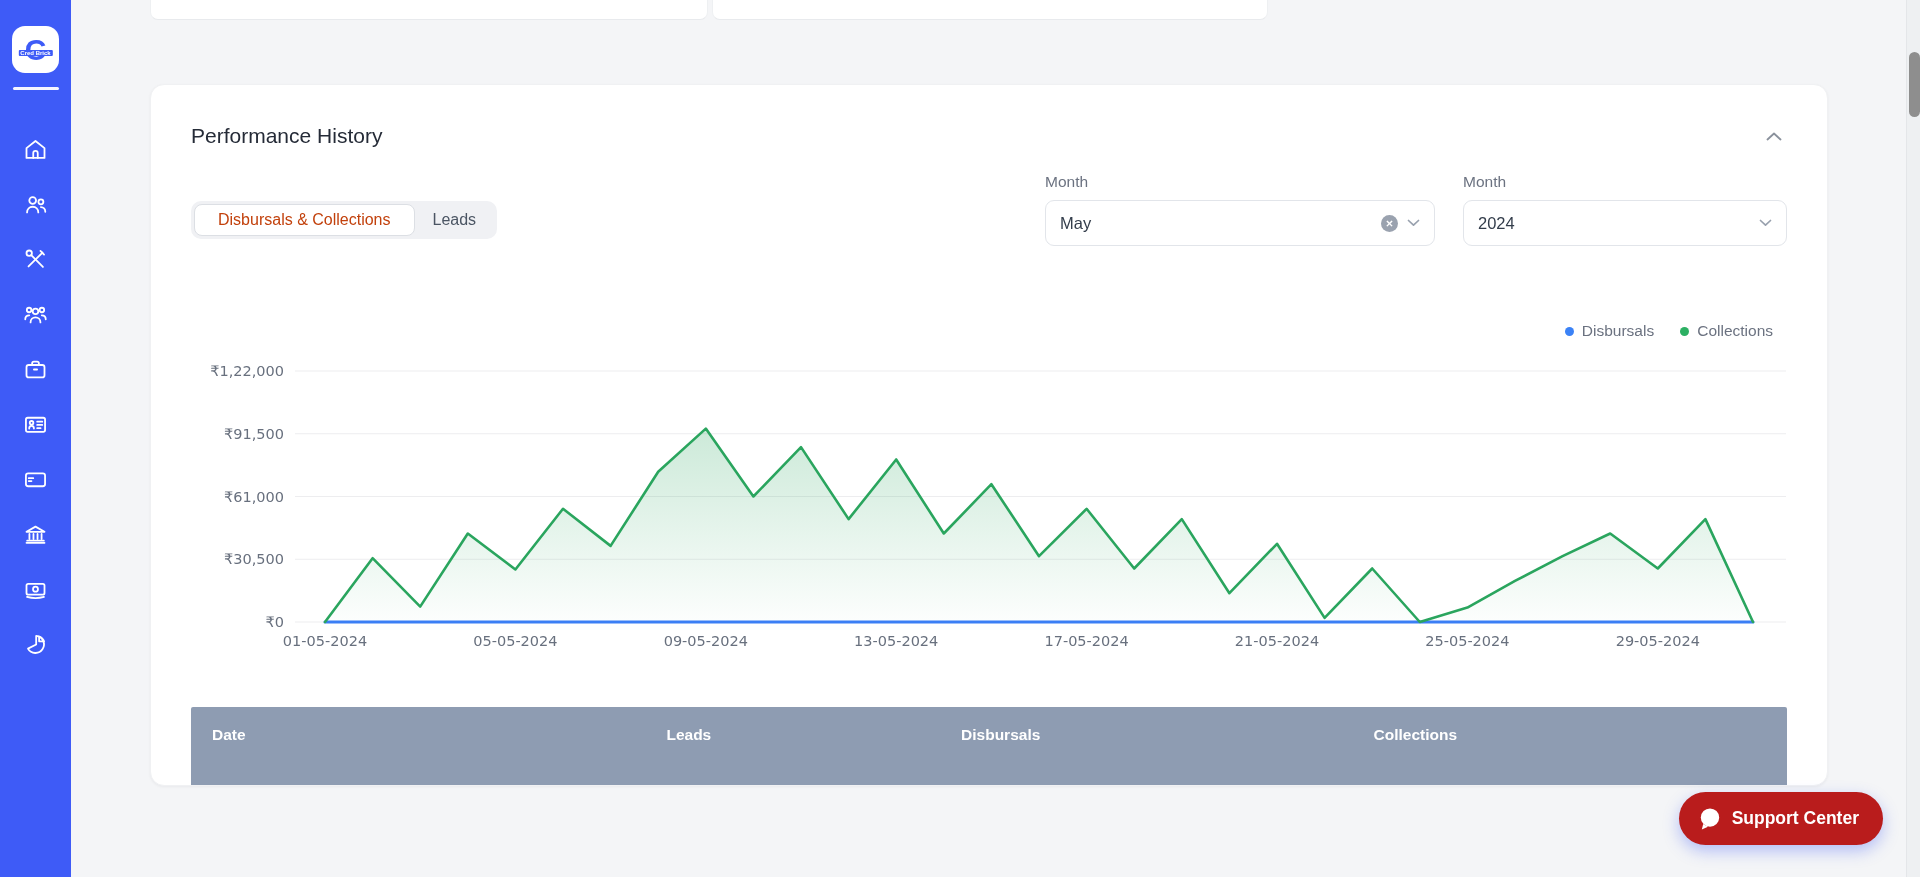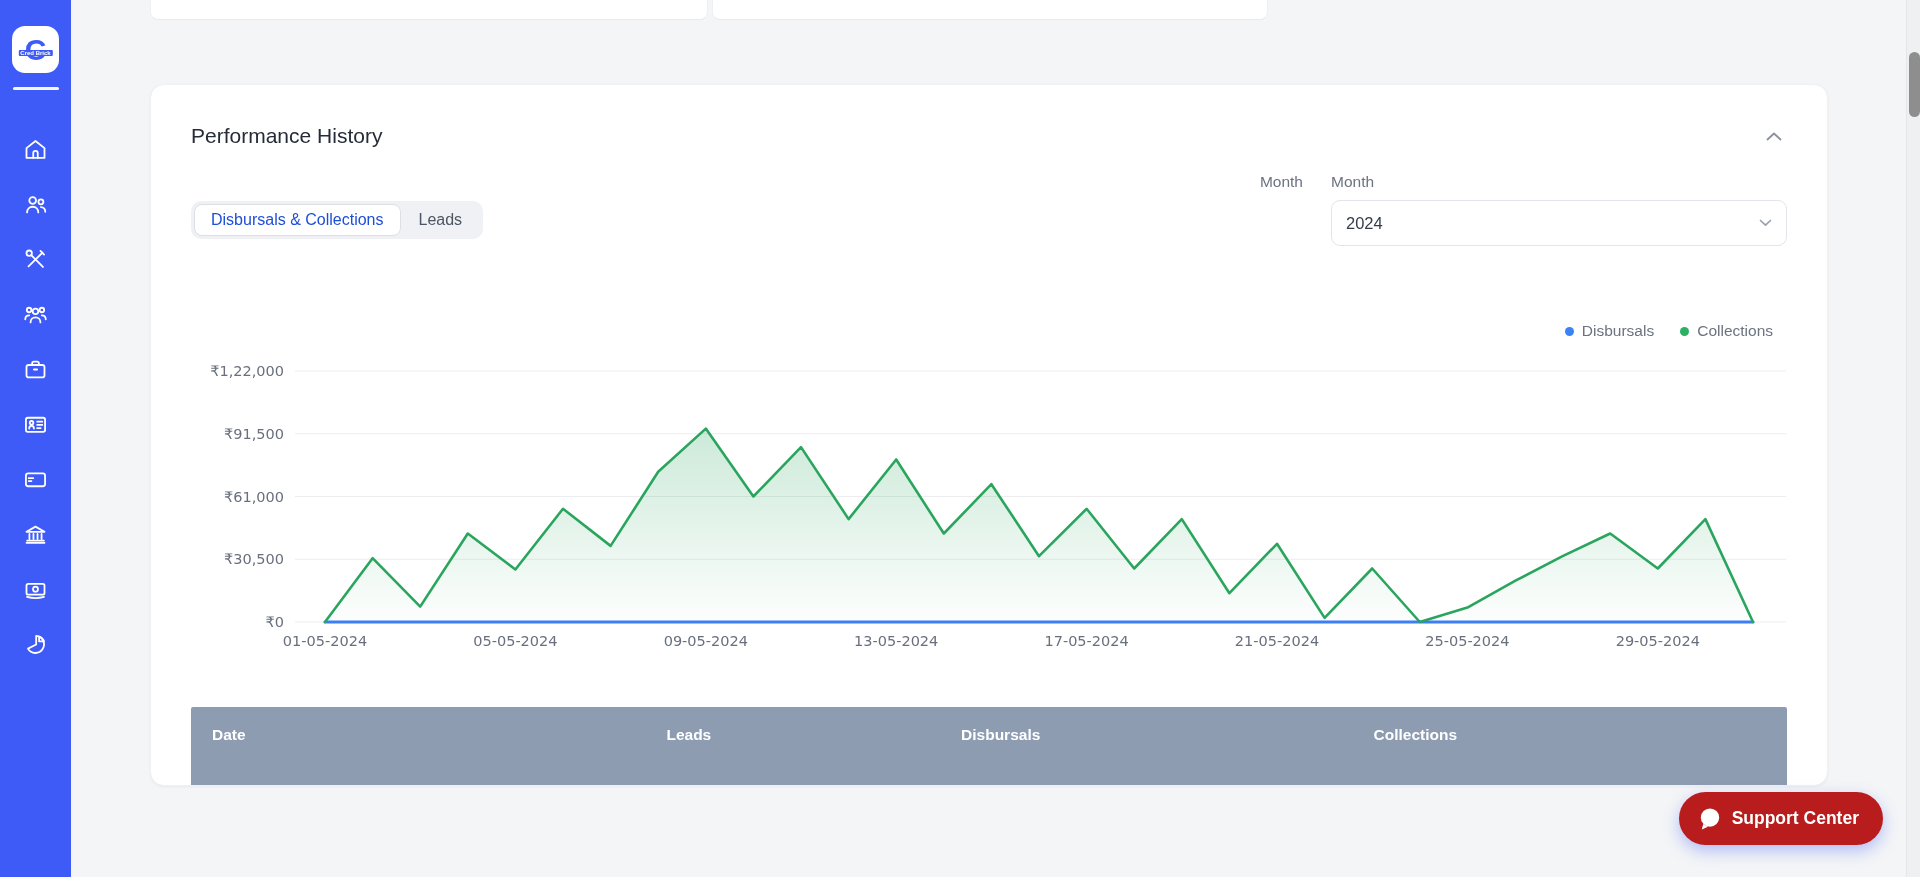--- a/index.html
+++ b/index.html
@@ -34,28 +34,28 @@
   .card { margin-top:64px; background:#fff; border-radius:14px; padding:36px 40px 0 40px;
           box-shadow:0 1px 3px rgba(16,24,40,.05); border:1px solid #f0f1f3; }
   .card-head { display:flex; align-items:center; justify-content:space-between; height:30px; }
   .card-head h2 { font-size:21px; font-weight:500; color:#252b37; }
   .collapse-btn { background:none; border:none; cursor:pointer; padding:4px; line-height:0; }
 
   .controls { margin-top:22px; display:flex; justify-content:space-between; align-items:flex-end; }
   .toggle { display:inline-flex; background:#f0f1f4; border-radius:10px; padding:3px; margin-bottom:7px; }
   .seg { border:none; background:transparent; font-family:inherit; font-size:16px; color:#4b5563;
          padding:7px 18px; border-radius:8px; cursor:pointer; white-space:nowrap; }
-  .seg.active { background:#fff; border:1px solid #dcdfe4; color:#1d4ed8; padding:6px 16px; }
+  .seg.active { background:#fff; border:1px solid #dcdfe4; color:#c2410c; padding:6px 23px; }
   .filters { display:flex; gap:28px; }
   .field label { display:block; font-size:15.5px; color:#6b7280; margin-bottom:9px; }
   .select { height:46px; background:#fff; border:1px solid #e2e5ea; border-radius:9px;
             display:flex; align-items:center; padding:0 14px; cursor:pointer; }
   .select .val { flex:1; font-size:16.5px; color:#333d4b; }
   .select.month { width:390px; }
-  .select.year  { width:456px; }
+  .select.year  { width:324px; }
   .clear-dot { width:17px; height:17px; border-radius:50%; background:#9aa2af; color:#fff;
                font-size:9.5px; font-weight:700; display:flex; align-items:center; justify-content:center;
                margin-right:9px; cursor:pointer; }
   .chev svg { display:block; }
 
   .legend { margin-top:76px; display:flex; justify-content:flex-end; gap:26px; padding-right:14px; }
   .legend .li { display:flex; align-items:center; gap:8px; font-size:15.5px; color:#6b7280; }
   .legend-dot { width:9px; height:9px; border-radius:50%; display:inline-block; }
 
   .chart-wrap { margin-top:13px; }
@@ -187,20 +187,29 @@
     </div>
 
     <div class="controls">
       <div class="toggle">
         <button class="seg active">Disbursals &amp; Collections</button>
         <button class="seg">Leads</button>
       </div>
       <div class="filters">
         <div class="field">
           <label>Month</label>
+          <div class="select month">
+            <span class="val">May</span>
+            <span class="clear-dot">✕</span>
+            <span class="chev">
+              <svg width="13" height="8" viewBox="0 0 13 8">
+                  <path d="M1.5 1.5 L6.5 6.2 L11.5 1.5" fill="none" stroke="#98a1ae" stroke-width="1.7" stroke-linecap="round" stroke-linejoin="round"></path>
+                </svg>
+            </span>
+          </div>
         </div>
         <div class="field">
           <label>Month</label>
           <div class="select year">
             <span class="val">2024</span>
             <span class="chev">
               <svg width="13" height="8" viewBox="0 0 13 8">
                   <path d="M1.5 1.5 L6.5 6.2 L11.5 1.5" fill="none" stroke="#98a1ae" stroke-width="1.7" stroke-linecap="round" stroke-linejoin="round"></path>
                 </svg>
             </span>

